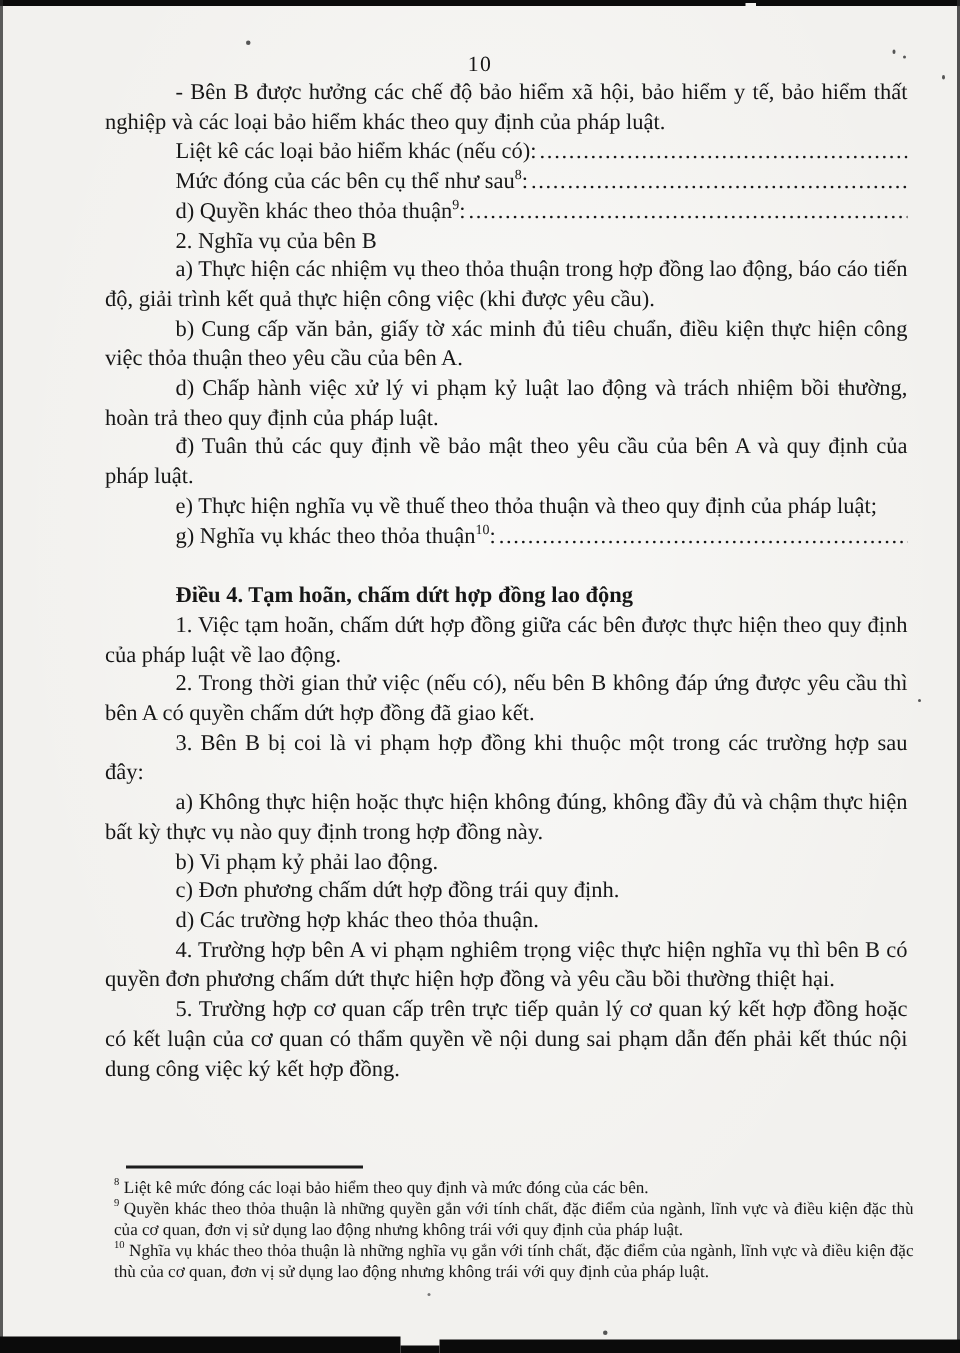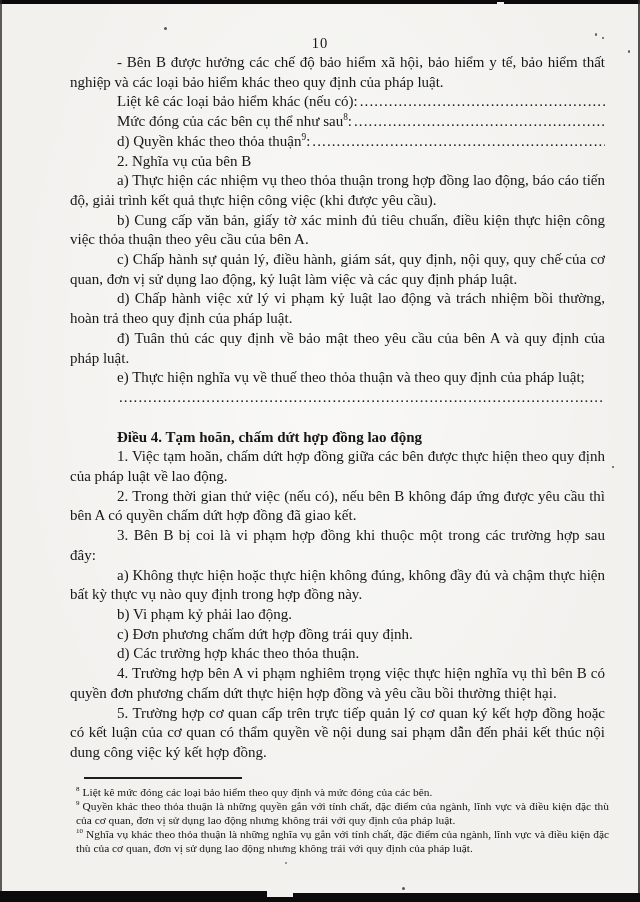--- a/index.html
+++ b/index.html
@@ -92,26 +92,26 @@
     </p>
 
     <p class="leader">
       <span class="label"><span>d) Quyền khác theo thỏa thuận</span><sup>9</sup><span>:</span></span>
       <span class="dots">........................................................................................................................................................................</span>
     </p>
 
     <p>2. Nghĩa vụ của bên B</p>
     <p>a) Thực hiện các nhiệm vụ theo thỏa thuận trong hợp đồng lao động, báo cáo tiến độ, giải trình kết quả thực hiện công việc (khi được yêu cầu).</p>
     <p>b) Cung cấp văn bản, giấy tờ xác minh đủ tiêu chuẩn, điều kiện thực hiện công việc thỏa thuận theo yêu cầu của bên A.</p>
-    <p>c) Chấp hành sự quản lý, điều hành, giám sát, quy định, nội quy, quy chế của cơ quan, đơn vị sử dụng lao động, kỷ luật làm việc và các quy định pháp luật.</p>
     <p>d) Chấp hành việc xử lý vi phạm kỷ luật lao động và trách nhiệm bồi thường, hoàn trả theo quy định của pháp luật.</p>
     <p>đ) Tuân thủ các quy định về bảo mật theo yêu cầu của bên A và quy định của pháp luật.</p>
     <p>e) Thực hiện nghĩa vụ về thuế theo thỏa thuận và theo quy định của pháp luật;</p>
 
     <p class="leader">
+      <span class="label"><span>g) Nghĩa vụ khác theo thỏa thuận</span><sup>10</sup><span>: </span></span>
       <span class="dots">........................................................................................................................................................................</span>
     </p>
 
     <p class="heading">Điều 4. Tạm hoãn, chấm dứt hợp đồng lao động</p>
 
     <p>1. Việc tạm hoãn, chấm dứt hợp đồng giữa các bên được thực hiện theo quy định của pháp luật về lao động.</p>
     <p>2. Trong thời gian thử việc (nếu có), nếu bên B không đáp ứng được yêu cầu thì bên A có quyền chấm dứt hợp đồng đã giao kết.</p>
     <p>3. Bên B bị coi là vi phạm hợp đồng khi thuộc một trong các trường hợp sau đây:</p>
     <p>a) Không thực hiện hoặc thực hiện không đúng, không đầy đủ và chậm thực hiện bất kỳ thực vụ nào quy định trong hợp đồng này.</p>
     <p>b) Vi phạm kỷ phải lao động.</p>

